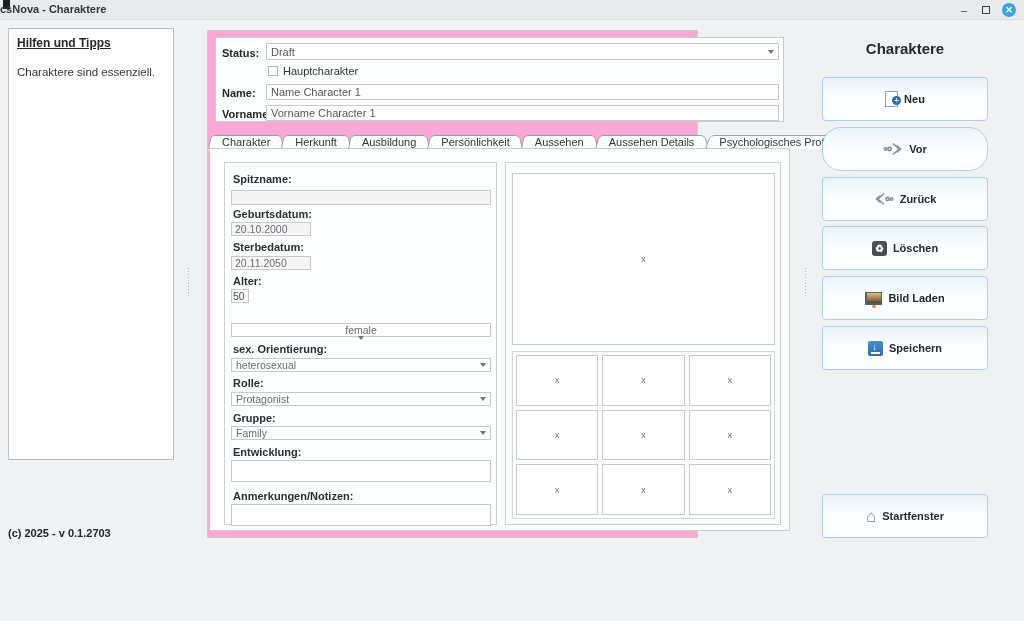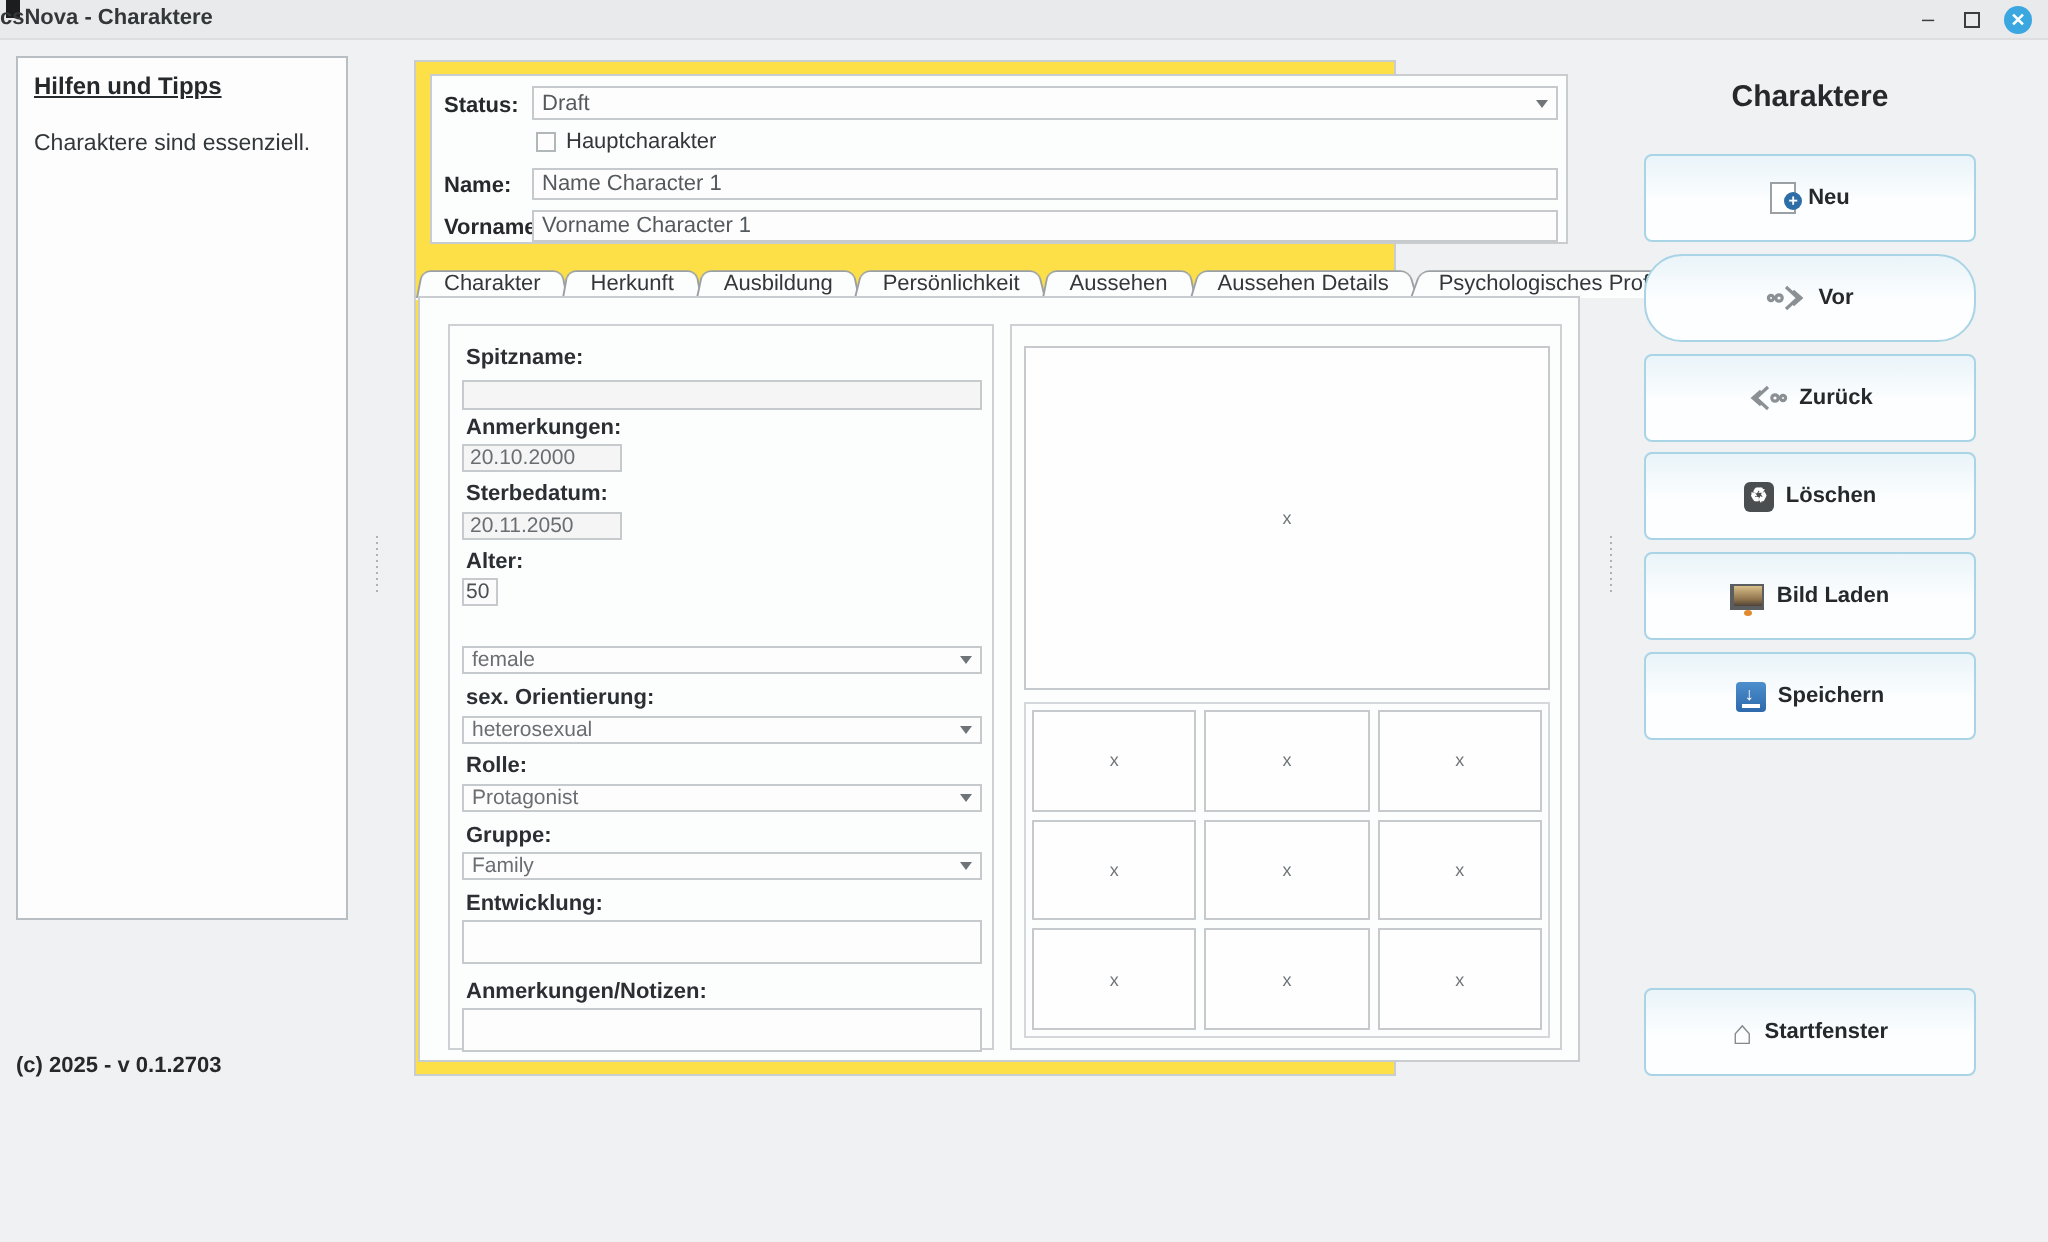--- a/index.html
+++ b/index.html
@@ -17,21 +17,21 @@
   .tb-close { right:8px; top:3px; width:14px; height:14px; border-radius:50%; background:#3aa7e0; color:#fff; font-size:9px; font-weight:bold; line-height:14px; text-align:center; display:block; }
 
   
   .help-panel { position:absolute; left:8px; top:28px; width:166px; height:432px; background:#fdfdfd; border:1px solid #b9bec2; padding:7px 8px; }
   .help-title { font-size:12px; font-weight:bold; text-decoration:underline; color:#26292c; margin-bottom:16px; }
   .help-text { font-size:11.5px; color:#33373a; }
 
   .footer-version { position:absolute; left:8px; top:527px; font-size:11px; font-weight:bold; color:#26292c; }
 
   
-  .center-outer { position:absolute; left:207px; top:30px; width:491px; height:508px; border:1px solid #c9cdd0; background:#fde047; }
+  .center-outer { position:absolute; left:207px; top:30px; width:491px; height:508px; border:1px solid #c9cdd0; background:#f9a8d4; }
 
   .top-form { position:absolute; left:7px; top:6px; width:569px; height:85px; border:1px solid #c9cdd0; background:#fcfdfd; }
   .tf-label { position:absolute; font-size:11px; font-weight:bold; color:#26292c; }
   .tf-input, .combo { position:absolute; border:1px solid #c6cacd; background:#fdfdfd; font-size:11px; color:#55595d; font-family:"Liberation Sans",sans-serif; padding:0 4px; }
   .combo { display:flex; align-items:center; justify-content:space-between; }
   .combo .caret { width:0; height:0; border-left:3px solid transparent; border-right:3px solid transparent; border-top:4px solid #6f7478; margin-left:4px; }
   .checkbox { position:absolute; width:10px; height:10px; border:1px solid #b2b7ba; background:#fdfdfd; }
   .cb-label { position:absolute; font-size:11px; color:#33373a; }
 
   
@@ -128,28 +128,28 @@
     <div class="tab"><span>Aussehen</span></div>
     <div class="tab"><span>Aussehen Details</span></div>
     <div class="tab"><span>Psychologisches Profil</span></div>
   </div>
 
   <div class="tabpane">
 
     <div class="fields-box">
       <div class="f-label" style="top:10px;">Spitzname:</div>
       <input class="f-input" style="top: 27px; width: 260px; height: 15px;" value="">
-      <div class="f-label" style="top:45px;">Anmerkungen:</div>
+      <div class="f-label" style="top:45px;">Geburtsdatum:</div>
       <input class="f-input" style="top: 59px; width: 80px; height: 14px;" value="20.10.2000">
       <div class="f-label" style="top:78px;">Sterbedatum:</div>
       <input class="f-input" style="top: 93px; width: 80px; height: 14px;" value="20.11.2050">
       <div class="f-label" style="top:112px;">Alter:</div>
       <input class="f-input" style="top: 126px; width: 18px; height: 14px; padding: 0px 1px; background: rgb(251, 251, 251); color: rgb(76, 80, 84);" value="50">
       <div class="f-label" style="top:164px;">Gender:</div>
-      <div class="f-combo" style="top:160px;">
+      <div class="f-combo" style="top:160px;flex-direction:column;">
         <span>female</span>
         <span class="grp-caret"></span>
       </div>
       <div class="f-label" style="top:180px;">sex. Orientierung:</div>
       <div class="f-combo" style="top:195px;">
         <span>heterosexual</span>
         <span class="grp-caret"></span>
       </div>
       <div class="f-label" style="top:214px;">Rolle:</div>
       <div class="f-combo" style="top:229px;">

